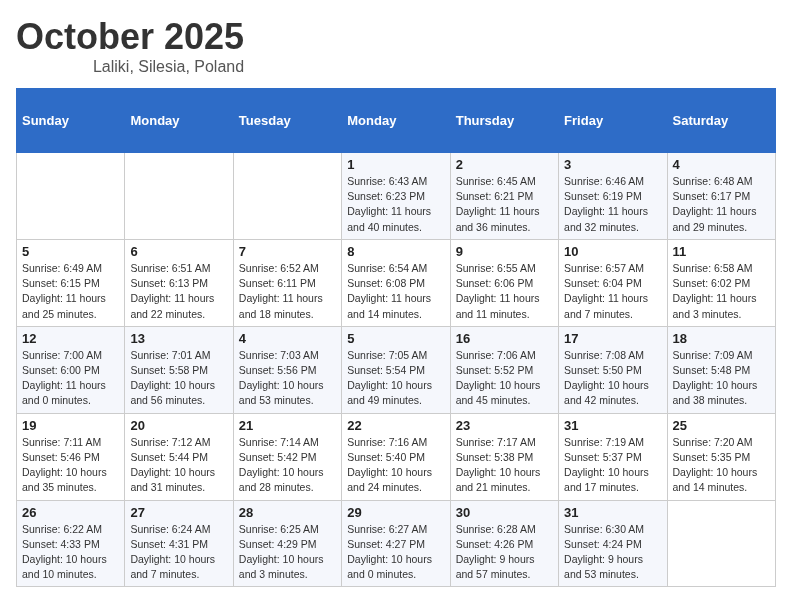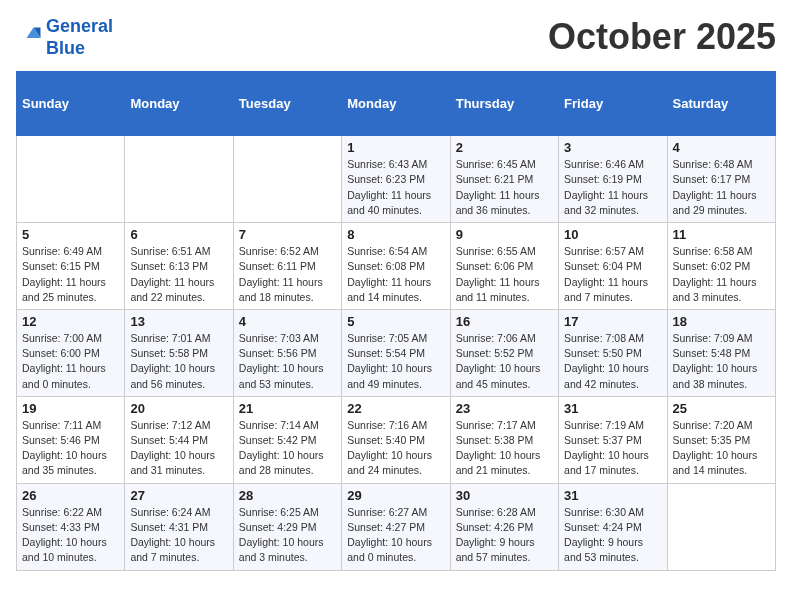--- a/index.html
+++ b/index.html
@@ -87,32 +87,23 @@
       line-height: 1.45;
     }
     .empty-cell {
       background: #fff !important;
     }
   </style>
 </head>
 <body>
 
 <div class="header">
-  <div class="logo">
-    <svg class="logo-icon" viewBox="0 0 32 32">
-      <polygon points="20,4 28,4 28,16 20,4" fill="#1a5eb8"></polygon>
-      <polygon points="20,4 28,16 12,16 20,4" fill="#4a90d9"></polygon>
-    </svg>
-    <div class="logo-text">
-      <div><span>General</span></div>
-      <div><span style="color:#1a5eb8">Blue</span></div>
-    </div>
-  </div>
   <div class="title-block">
     <div class="month-title">October 2025</div>
+    <div class="location">Laliki, Silesia, Poland</div>
   </div>
 </div>
 
 <table>
   <thead>
     <tr>
     <th>Sunday</th>
         <th>Monday</th>
         <th>Tuesday</th>
         <th>Monday</th>

